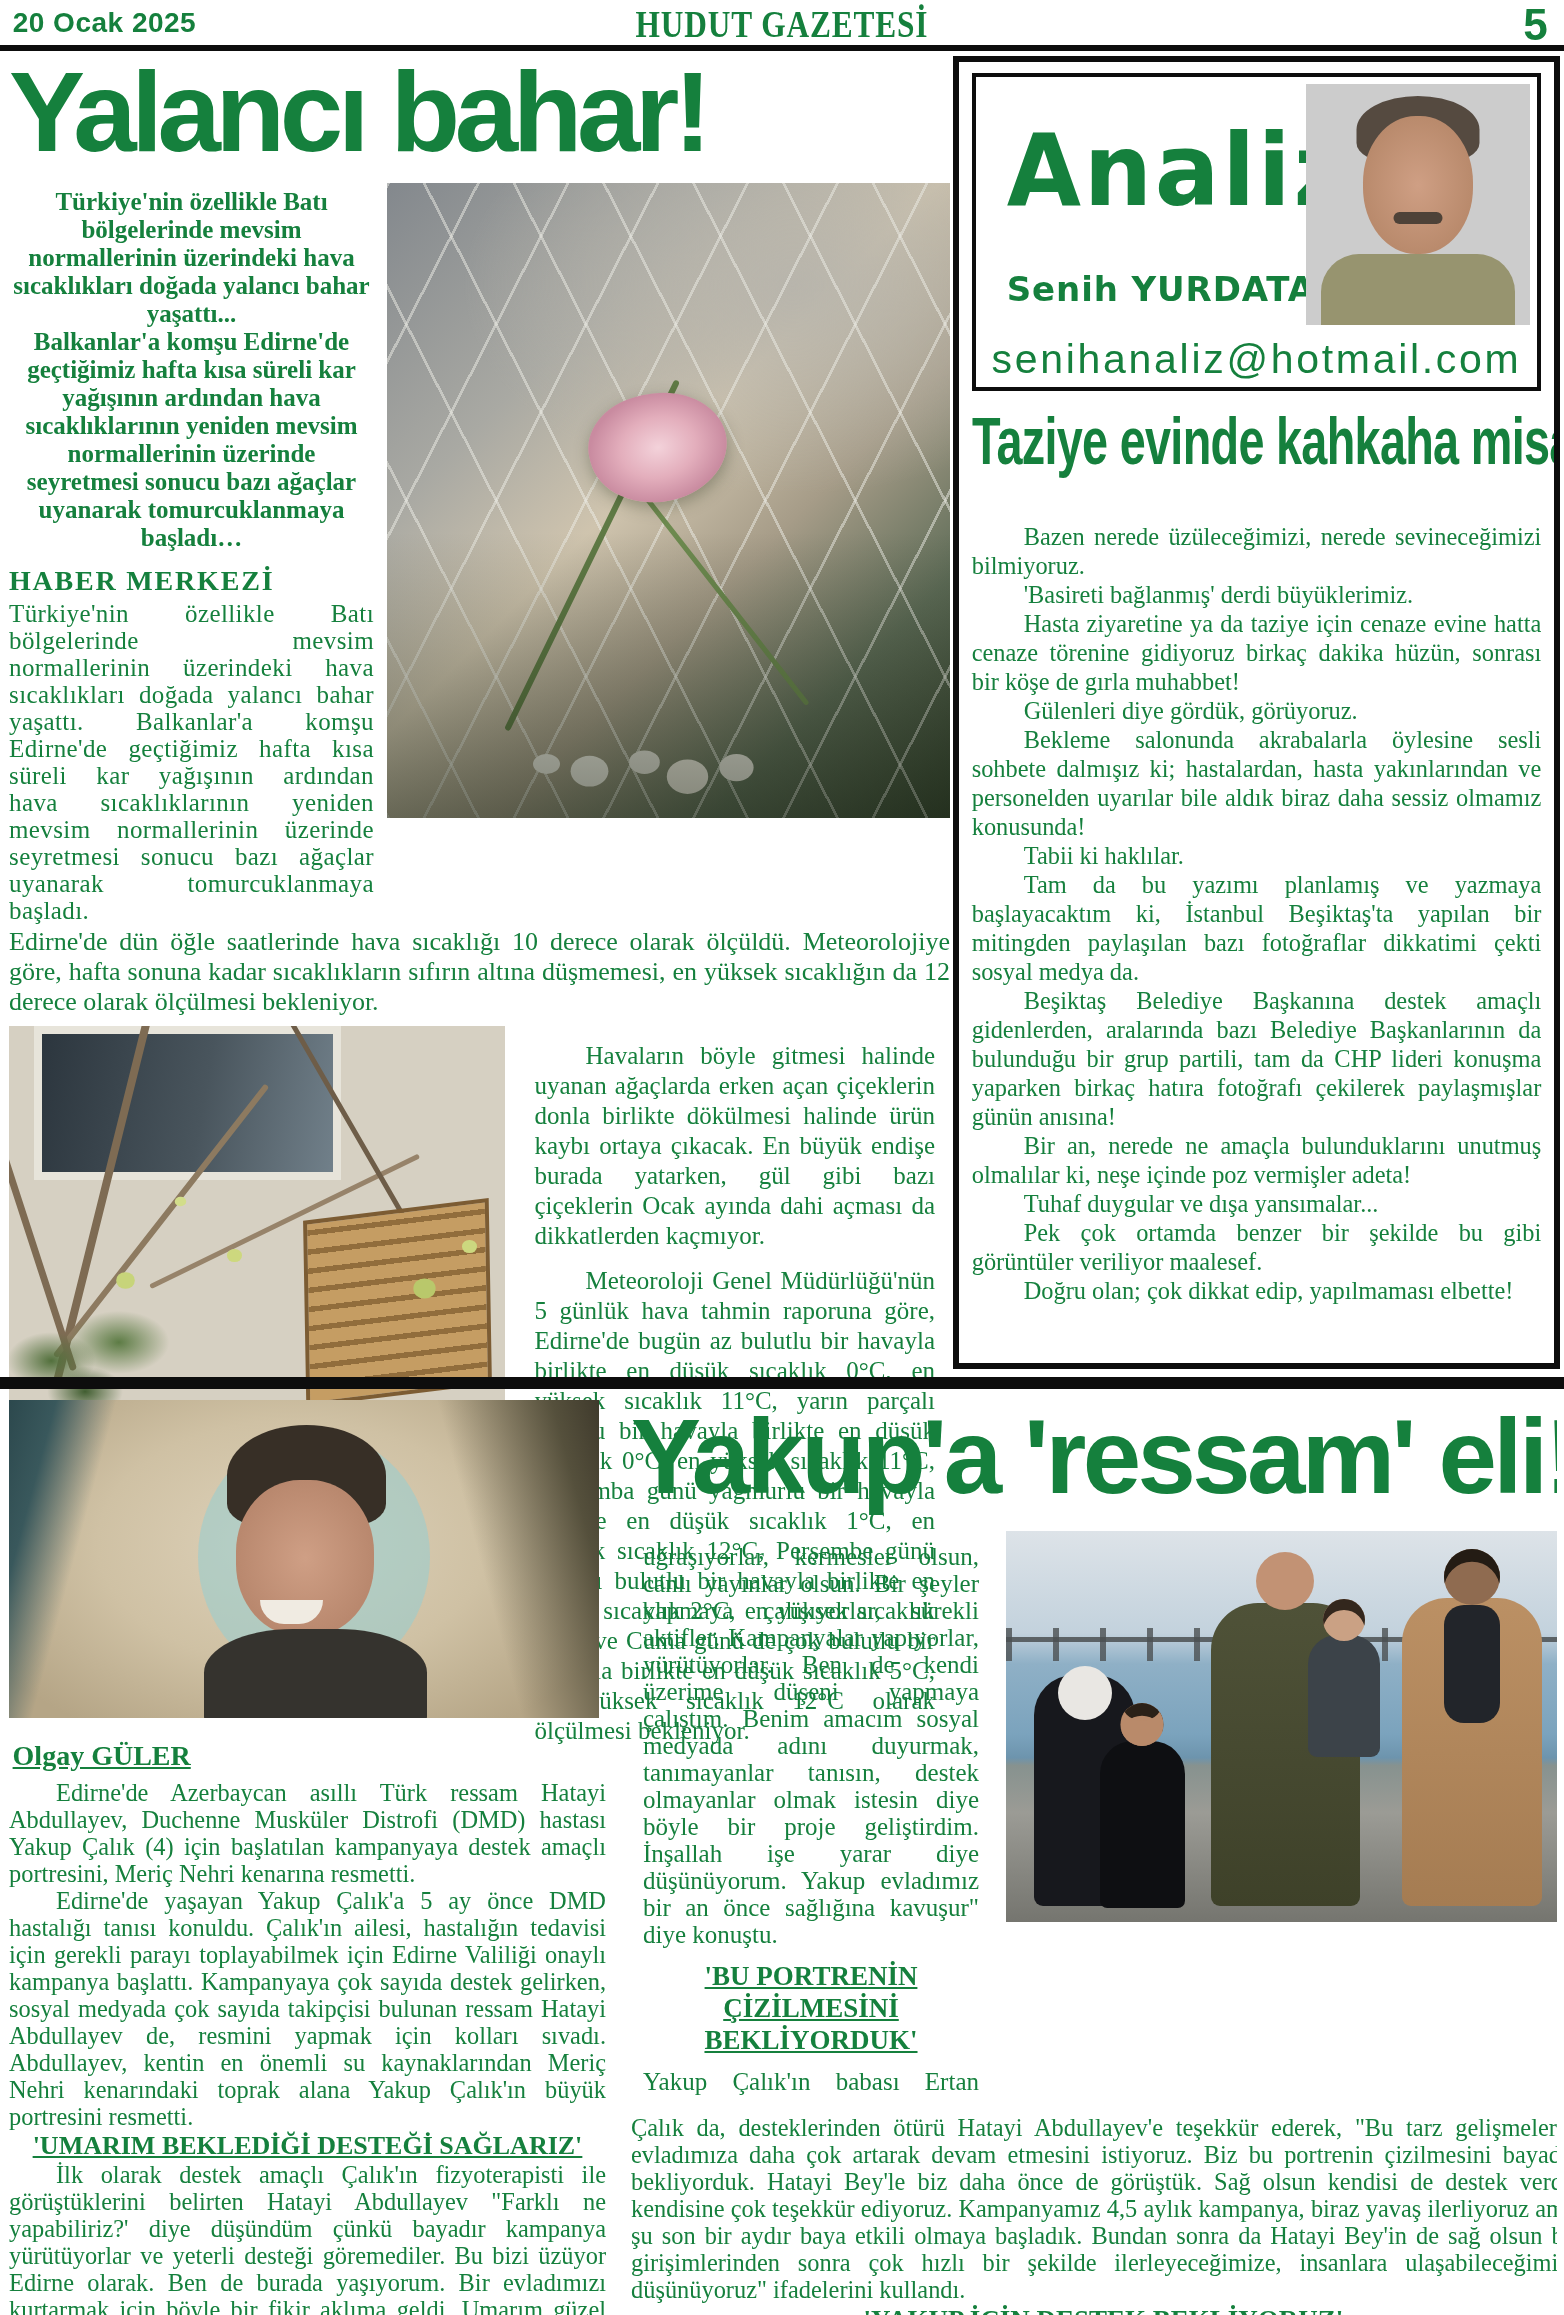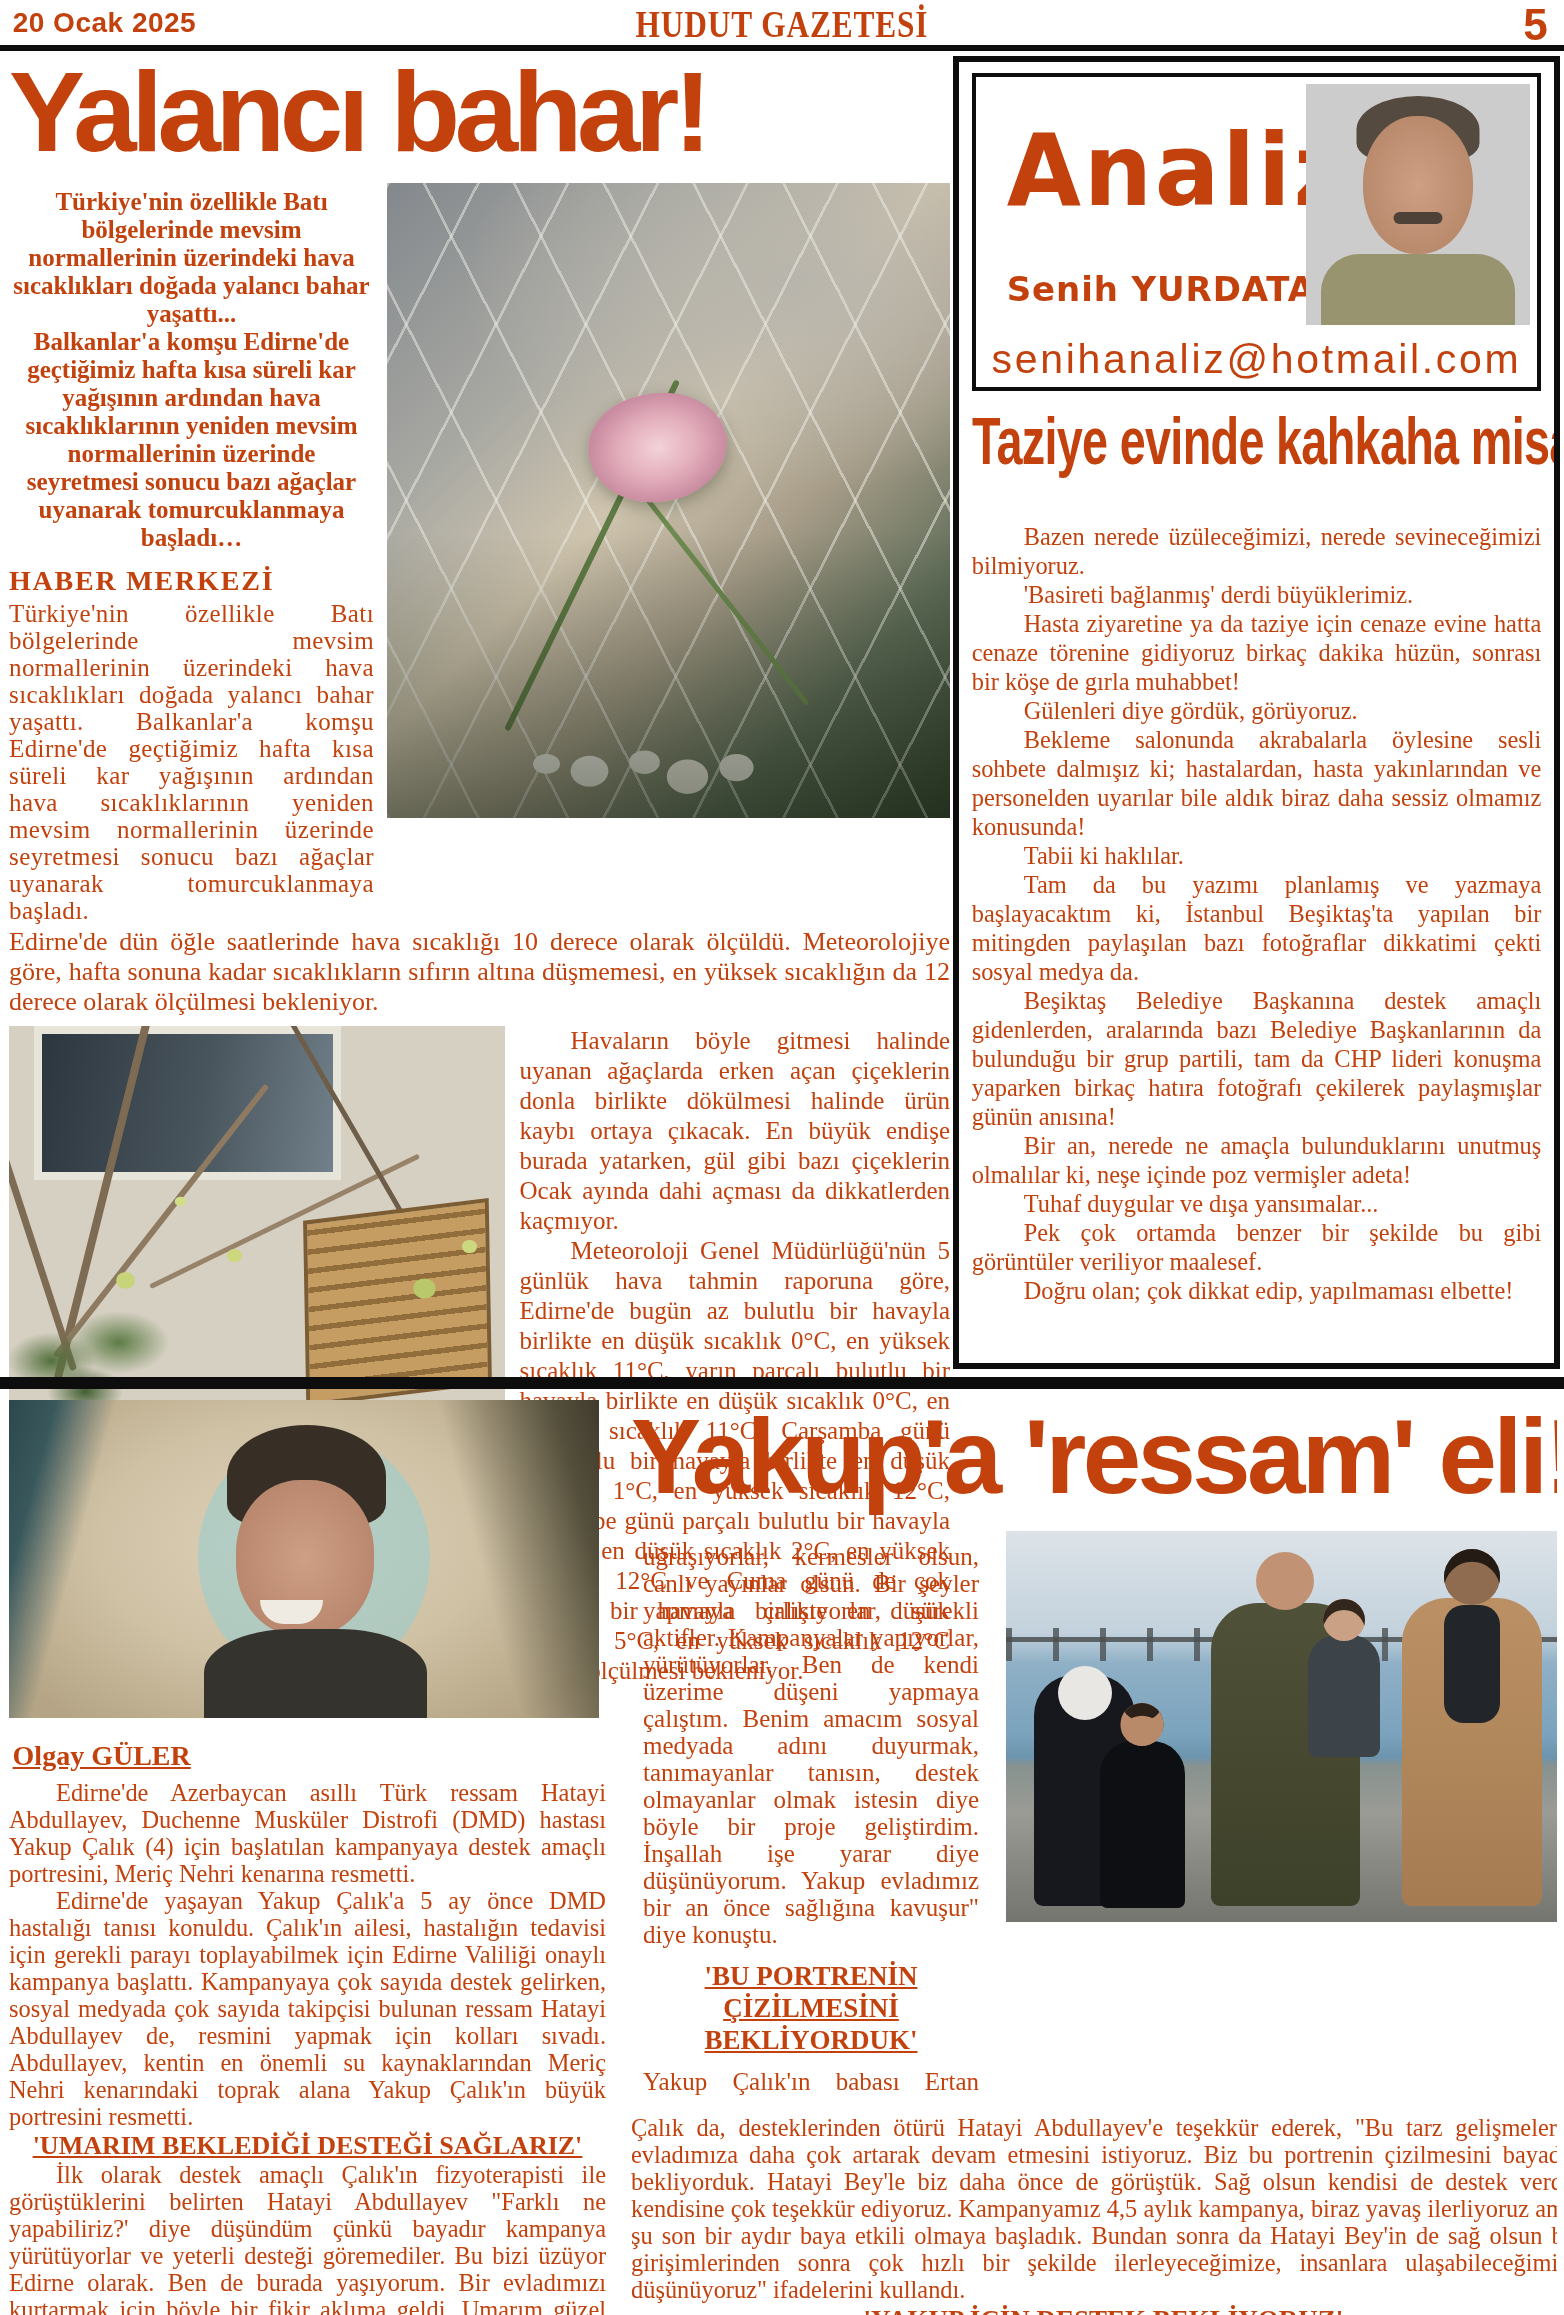--- a/index.html
+++ b/index.html
@@ -1,17 +1,17 @@
 <!DOCTYPE html>
 <html style="font-size:14.5px"><head>
 <meta charset="utf-8">
 <style>
   html,body{margin:0;padding:0;background:#6f6f6f;}
   .page{position:relative;width:1564px;height:2316px;background:#ffffff;overflow:hidden;
-        color:#c2410c;font-family:"Liberation Serif",serif;}
+        color:#15803d;font-family:"Liberation Serif",serif;}
 
   
   .header{position:absolute;top:0;left:0;right:0;height:47px;}
   .hdr-date{position:absolute;left:12.7px;top:7.2px;font:700 28px "Liberation Sans",sans-serif;letter-spacing:0.5px;}
   .hdr-masthead{position:absolute;left:50%;top:7.2px;transform:translateX(-50%) scale(.95,1.12);
                 font:700 33px "Liberation Serif",serif;letter-spacing:0.9px;white-space:nowrap;}
   .hdr-pagenum{position:absolute;right:16.3px;top:0;font:700 44px "Liberation Sans",sans-serif;}
   .toprule{position:absolute;top:45px;left:0;right:0;height:6.3px;background:#0d0d0d;}
 
   
@@ -21,21 +21,21 @@
   .trow{display:flex;}
   .col1{width:365px;flex:none;}
   .lede{font:700 25px/28px "Liberation Serif",serif;text-align:center;margin:5.4px 0 0 0;}
   .byline1{font:700 28px/34px "Liberation Serif",serif;letter-spacing:1.8px;margin-top:12px;}
   .body1{font:25px/27px "Liberation Serif",serif;text-align:justify;margin-top:1.8px;word-spacing:3.6px;letter-spacing:0.4px;}
   .photo1{margin-left:12.7px;flex:1;height:635px;}
   .widetext{font:26px/30px "Liberation Serif",serif;text-align:justify;margin-top:3px;}
   .trow2{display:flex;margin-top:9px;}
   .photo2{width:496px;height:384px;flex:none;}
   .col2{margin-left:14.5px;flex:1;font:25px/30px "Liberation Serif",serif;text-align:justify;}
-  .col2 p{margin:0;text-indent:51px;}
+  .col2 p{margin:15px;text-indent:51px;}
 
   
   .analiz{position:absolute;left:953px;top:56px;width:607px;height:1313px;border:6.3px solid #0d0d0d;
           box-sizing:border-box;padding:11px 12.7px;overflow:hidden;background:#fff;}
   .analiz-inner{border:4.5px solid #0d0d0d;height:318px;box-sizing:border-box;position:relative;background:#fff;}
   .analiz-logo{position:absolute;left:31px;top:36px;font:900 96px "DejaVu Sans",sans-serif;
                letter-spacing:2.7px;transform:scale(1,1.03);transform-origin:left top;}
   .analiz-author{position:absolute;left:31px;top:192px;font:900 34px "DejaVu Sans",sans-serif;letter-spacing:0.9px;}
   .analiz-photo{position:absolute;right:7.2px;top:7.2px;width:224px;height:241px;overflow:hidden;background:#ccc;}
   .ap-hair{position:absolute;left:50%;top:5%;transform:translateX(-50%);width:123px;height:67px;

